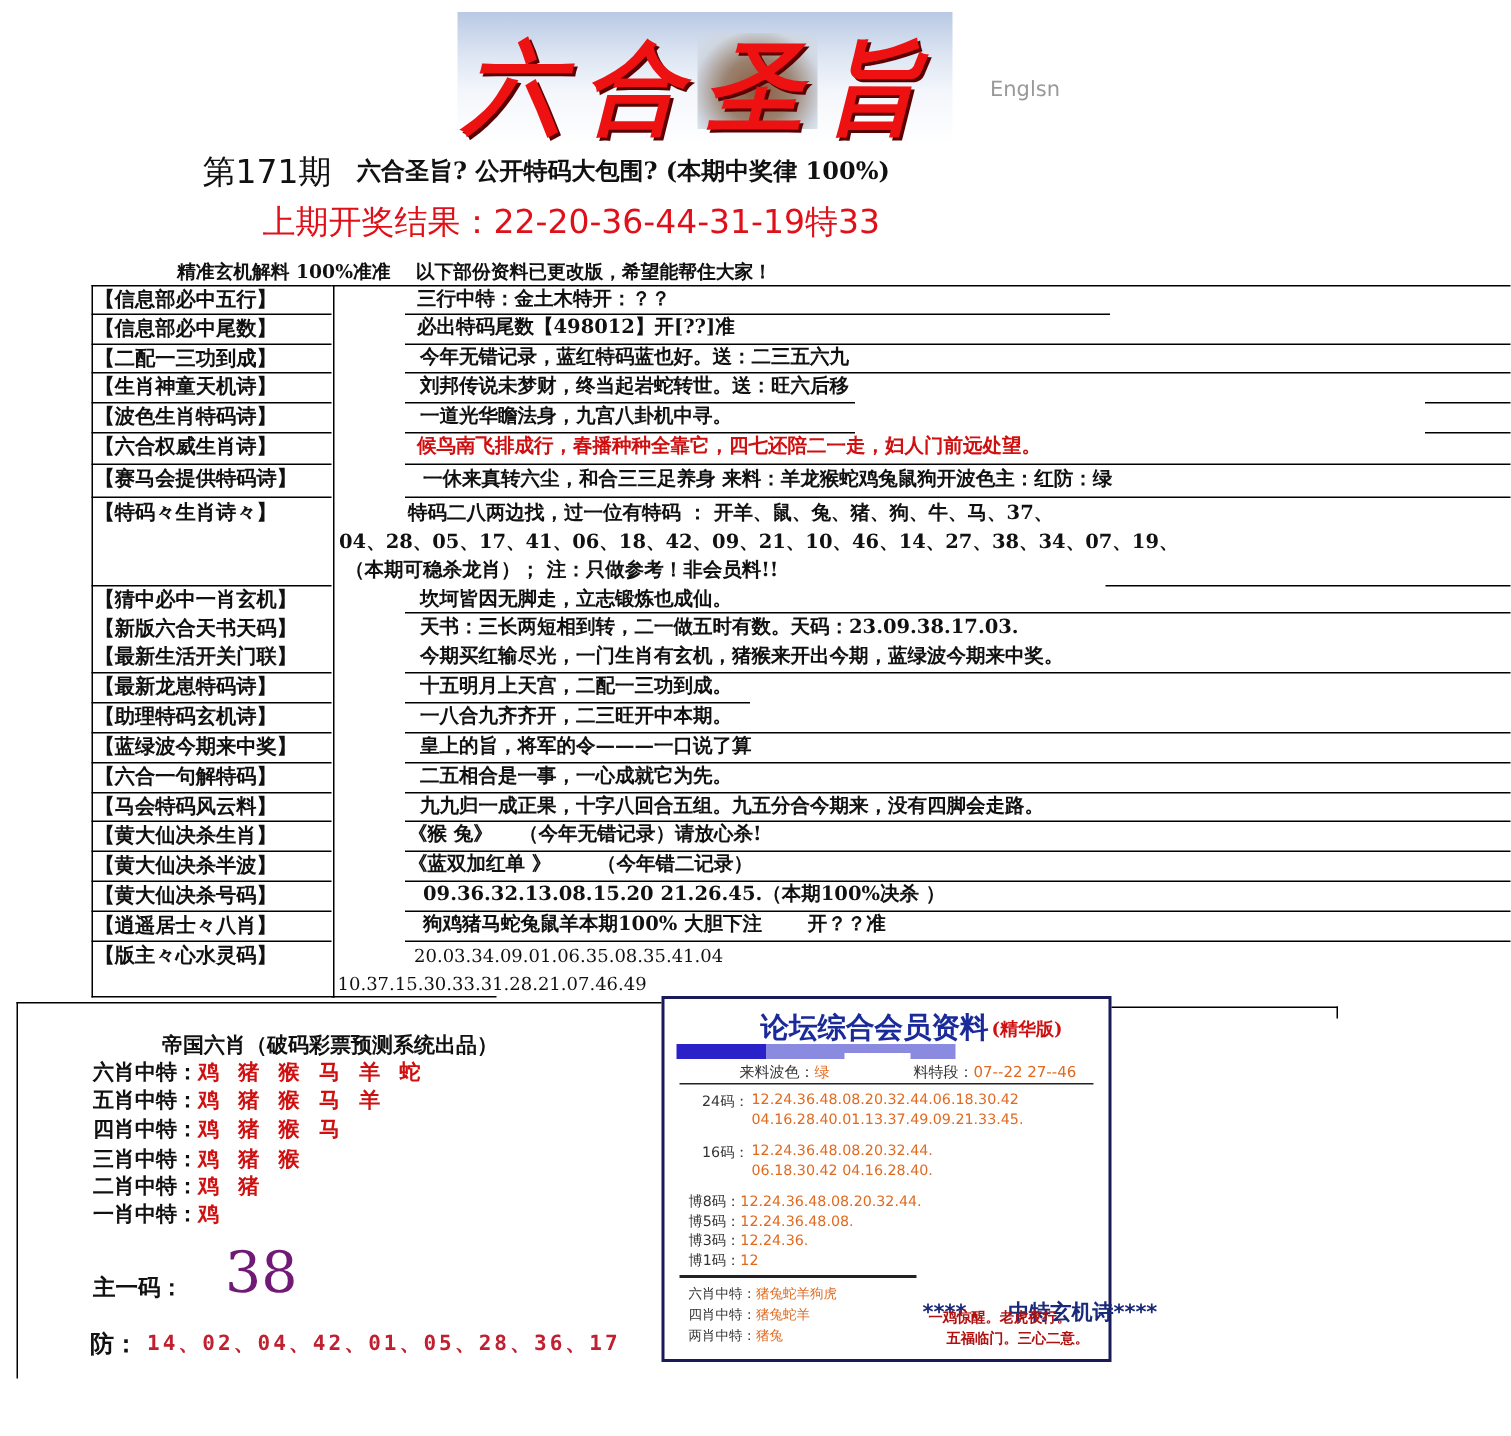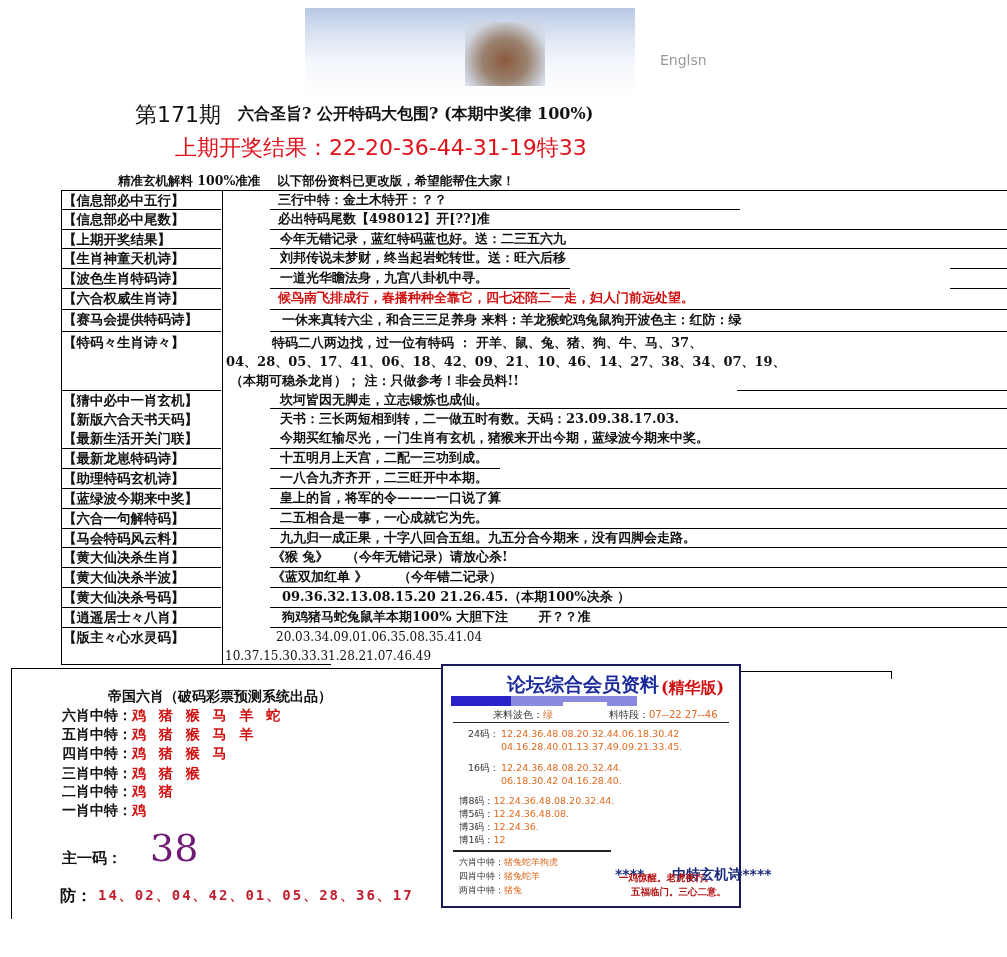--- a/index.html
+++ b/index.html
@@ -39,34 +39,35 @@
   .six-row { position:absolute; left:62px; font-size:14px; font-weight:bold; line-height:19px; }
   .six-row .v { color:#d01010; letter-spacing:4px; }
   #main-code-label { left:62px; top:849px; font-size:15px; font-weight:bold; }
   #main-code { left:150px; top:826px; font-size:38px; color:#701a75; font-family:"DejaVu Serif", serif; }
   #fang-label { left:60px; top:886px; font-size:16px; font-weight:bold; }
   #fang-vals { left:98px; top:887px; font-size:14px; font-weight:bold; color:#c02030; letter-spacing:2px; font-family:"DejaVu Sans Mono", monospace; }
 
   
   #member-box { left:441px; top:664px; width:296px; height:240px; border:2px solid #1a1a5a; background:#fff; }
   #mb-title { position:absolute; left:64px; top:6px; font-size:19px; font-weight:bold; color:#1a2a9a; font-family:"DejaVu Sans", sans-serif;text-align:right; }
-  #mb-title-sub { position:absolute; left:218px; top:12px; font-size:16px; font-weight:bold; color:#d01010; }
+  #mb-title-sub { position:absolute; left:218px; top:12px; font-size:12px; font-weight:bold; color:#d01010; }
   #mb-bar1 { position:absolute; left:8px; top:30px; width:60px; height:10px; background:#2a22c8; }
   #mb-bar2 { position:absolute; left:68px; top:30px; width:126px; height:10px; background:#8a8ae0; }
   #mb-mask { position:absolute; left:120px; top:36px; width:44px; height:28px; background:#ffffff; }
   .mb-t { position:absolute; font-family:"DejaVu Sans", sans-serif; font-size:9.5px; color:#333; white-space:nowrap; }
   .mb-o { color:#e06a20; }
   .mb-line { position:absolute; height:0; border-top:2px solid #222; }
   .mb-r { position:absolute; font-size:9.5px; font-weight:bold; color:#b01010; white-space:nowrap; }
 </style>
 </head>
 <body>
 
 <div id="banner" class="abs">
   <div class="photo"></div>
+  <div class="logo">六合圣旨</div>
 </div>
 <div id="english" class="abs">Englsn</div>
 
 <div id="issue" class="abs">第171期</div>
 <div id="issue-slogan" class="abs">六合圣旨? 公开特码大包围? (本期中奖律 100%)</div>
 <div id="last-result" class="abs">上期开奖结果：22-20-36-44-31-19特33</div>
 <div id="intro" class="abs">精准玄机解料 100%准准　 以下部份资料已更改版，希望能帮住大家！</div>
 
 <div id="main-table" class="abs"></div>
 <div class="lab-line" style="top:190px"></div>
@@ -75,21 +76,21 @@
 <div class="lab" style="top:191px">【信息部必中五行】</div>
 <div class="val" style="top:191px;left:278px">三行中特：金土木特开：？？</div>
 <div class="lab-line" style="top:209px"></div>
 <div class="vline" style="top:209px;left:270px;width:470px"></div>
 
 <div class="lab" style="top:210px">【信息部必中尾数】</div>
 <div class="val" style="top:210px;left:278px">必出特码尾数【498012】开[??]准</div>
 <div class="lab-line" style="top:229px"></div>
 <div class="vline" style="top:229px;left:270px;width:737px"></div>
 
-<div class="lab" style="top:230px">【上期开奖结果】</div>
+<div class="lab" style="top:230px">【二配一三功到成】</div>
 <div class="val" style="top:230px;left:280px">今年无错记录，蓝红特码蓝也好。送：二三五六九</div>
 <div class="lab-line" style="top:248px"></div>
 <div class="vline" style="top:248px;left:270px;width:737px"></div>
 
 <div class="lab" style="top:249px">【生肖神童天机诗】</div>
 <div class="val" style="top:249px;left:280px">刘邦传说未梦财，终当起岩蛇转世。送：旺六后移</div>
 <div class="lab-line" style="top:268px"></div>
 <div class="vline" style="top:268px;left:270px;width:300px"></div>
 <div class="vline" style="top:268px;left:950px;width:57px"></div>
 

